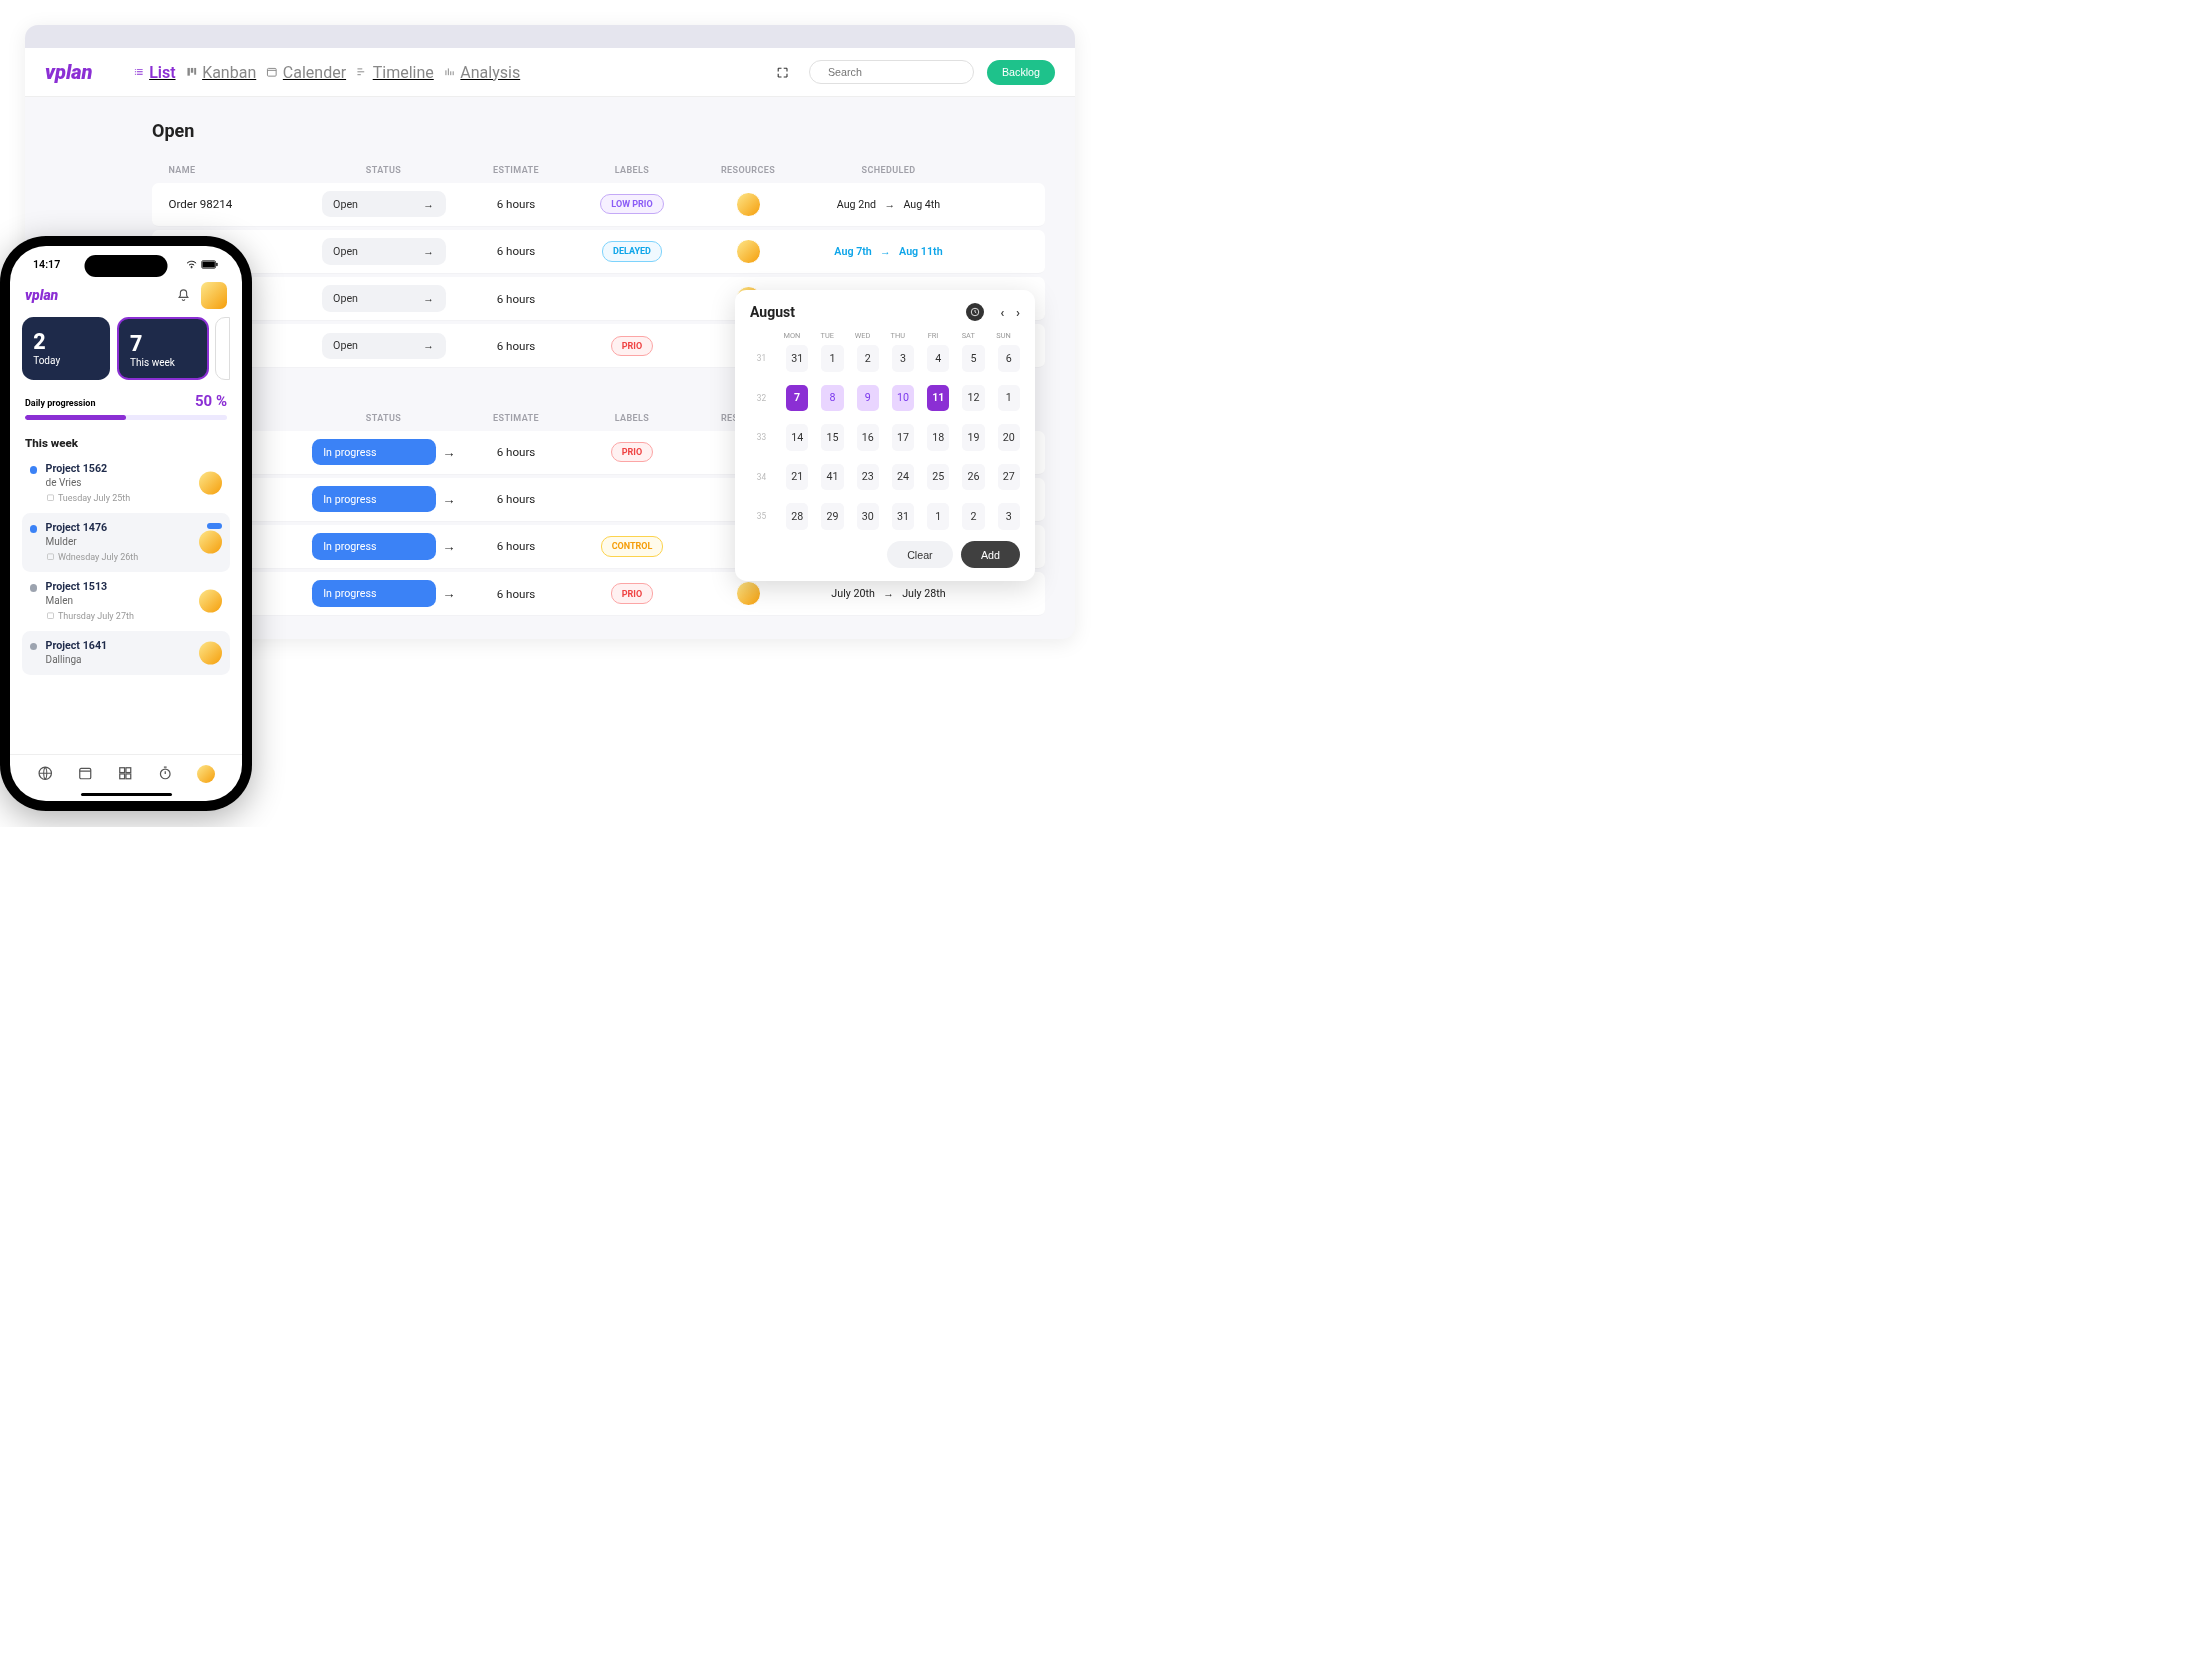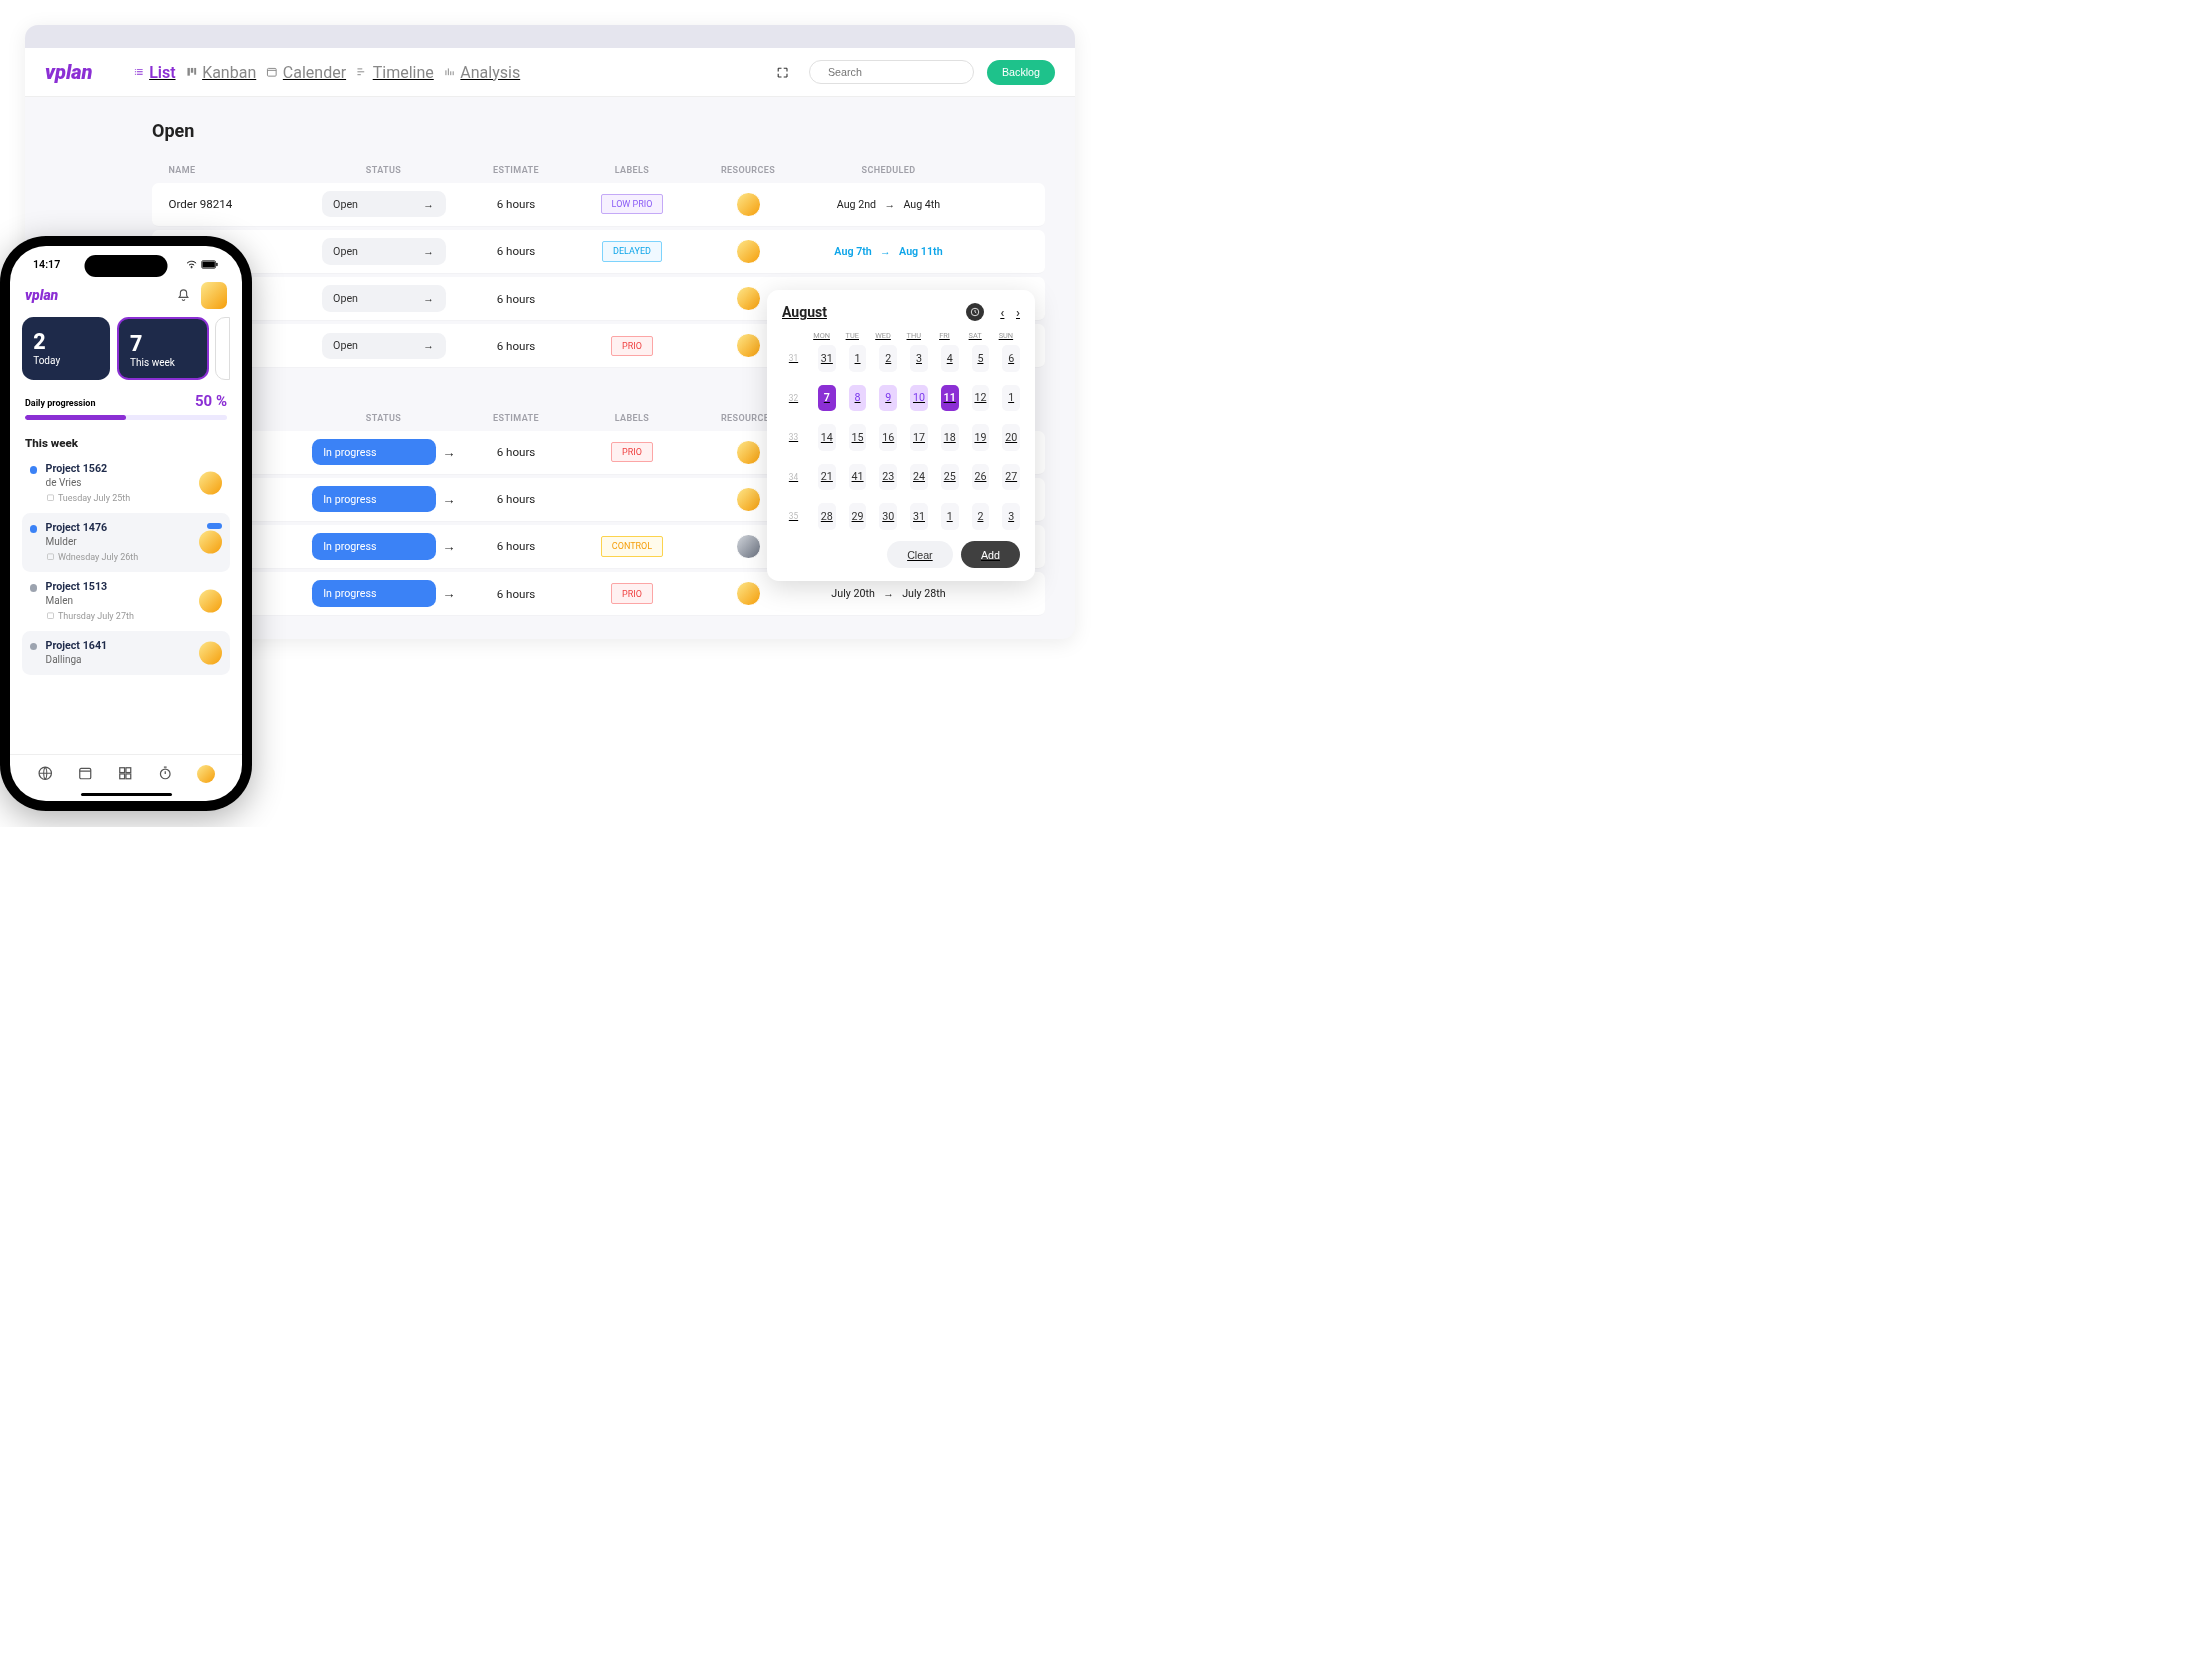--- a/index.html
+++ b/index.html
@@ -26,37 +26,37 @@
 .thead { display: grid; grid-template-columns: 157px 149px 116px 116px 116px 165px; font-size: 9px; letter-spacing: 0.4px; color: #a0a0a8; font-weight: 600; text-align: center; padding: 8.3px 0; }
 .thead > div:first-child { text-align: left; padding-left: 16.5px; }
 .row { display: grid; grid-template-columns: 157px 149px 116px 116px 116px 165px; align-items: center; padding: 8.3px 0; background: #fff; border-bottom: 0.8px solid #f2f2f5; border-radius: 6.6px; margin-bottom: 3.3px; }
 .cell-name { text-align: left; padding-left: 16.5px; font-size: 11.6px; color: #222; }
 .status-pill { display: inline-flex; align-items: center; justify-content: space-between; background: #f1f2f5; border-radius: 8.3px; padding: 6.6px 11.6px; font-size: 10.7px; color: #333; width: 124px; cursor: pointer; }
 .status-pill.progress { background: #3b82f6; color: #fff; }
 .status-pill .arrow { color: #222; }
 .status-col { display: flex; justify-content: center; align-items: center; gap: 6.6px; }
 .status-ext-arrow { color: #222; }
 .cell-est { text-align: center; font-size: 11.6px; color: #222; }
-.label-pill { display: inline-block; border-radius: 2px; padding: 4.1px 10px; font-size: 9px; font-weight: 400; border: 0.8px solid; }
+.label-pill { display: inline-block; border-radius: 10px; padding: 4.1px 10px; font-size: 9px; font-weight: 700; border: 0.8px solid; }
 .label-lowprio { color: #8b5cf6; border-color: #c4a9f7; background: #f6f0ff; }
 .label-delayed { color: #0ea5e9; border-color: #7dd3fc; background: #f0f9ff; }
 .label-prio { color: #ef4444; border-color: #fca5a5; background: #fff1f1; }
 .label-control { color: #f59e0b; border-color: #fcd34d; background: #fffbeb; }
 .cell-label { text-align: center; }
 .cell-res { display: flex; justify-content: center; }
 .avatar { width: 25px; height: 25px; border-radius: 50%; background: linear-gradient(135deg, #fde68a, #f59e0b); border: 1.7px solid #fff; }
 .avatar.male { background: linear-gradient(135deg, #d1d5db, #6b7280); }
 .cell-sched { display: flex; align-items: center; justify-content: center; gap: 8.3px; font-size: 10.7px; color: #222; }
 .cell-sched.active { color: #0ea5e9; font-weight: 600; }
 .sched-arrow { color: inherit; }
 
 .section-gap { height: 33px; }
 
 
-.datepicker { position: absolute; right: 40px; top: 265px; width: 268px; background: #fff; border-radius: 11.6px; box-shadow: 0 6.6px 26.5px rgba(0,0,0,0.15); padding: 13.2px 15px; z-index: 50; text-decoration: underline; }
+.datepicker { position: absolute; right: 40px; top: 265px; width: 300px; background: #fff; border-radius: 11.6px; box-shadow: 0 6.6px 26.5px rgba(0,0,0,0.15); padding: 13.2px 15px; z-index: 50; }
 .dp-head { display: flex; align-items: center; margin-bottom: 10px; }
 .dp-month { font-size: 14px; font-weight: 700; color: #222; flex: 1; }
 .dp-clock { width: 18px; height: 18px; border-radius: 50%; background: #333; display: flex; align-items: center; justify-content: center; color: #fff; font-size: 9px; margin-right: 16.5px; }
 .dp-nav { display: flex; gap: 11.6px; }
 .dp-nav span { cursor: pointer; color: #444; font-weight: 700; }
 .dp-dow { display: grid; grid-template-columns: 23px repeat(7, 1fr); gap: 2.5px; font-size: 7.4px; color: #999; text-align: center; margin-bottom: 5px; }
 .dp-dow > div:first-child { visibility: hidden; }
 .dp-grid { display: grid; grid-template-columns: 23px repeat(7, 1fr); gap: 13px; }
 .dp-wk { font-size: 8.3px; color: #bbb; display: flex; align-items: center; justify-content: center; }
 .dp-day { height: 26.5px; display: flex; align-items: center; justify-content: center; font-size: 10.7px; color: #333; background: #f6f6f9; border-radius: 5px; cursor: pointer; }

